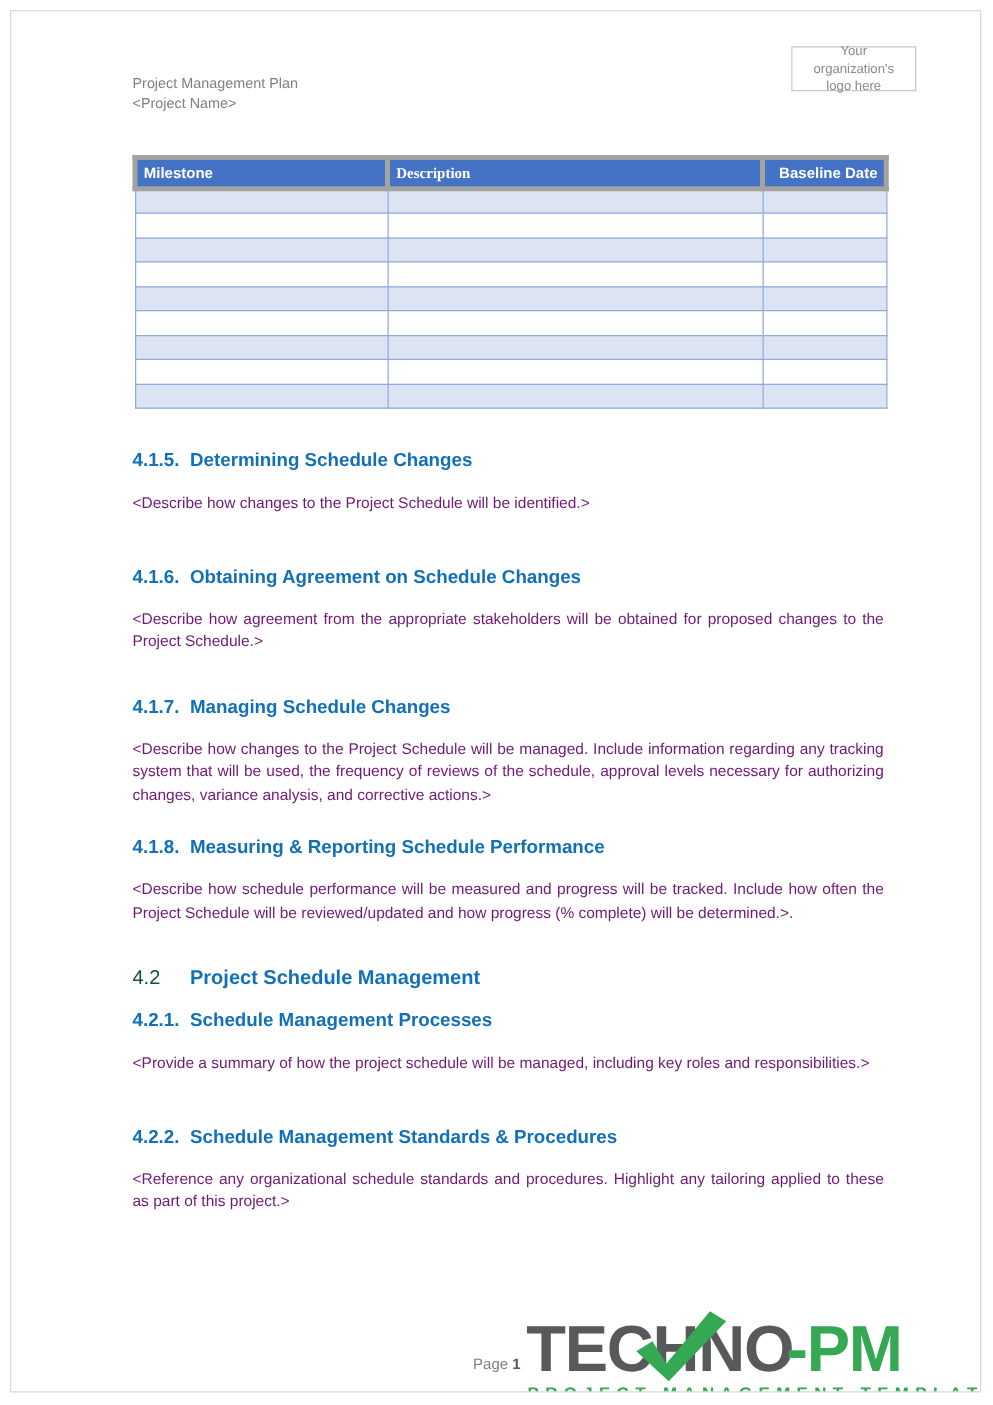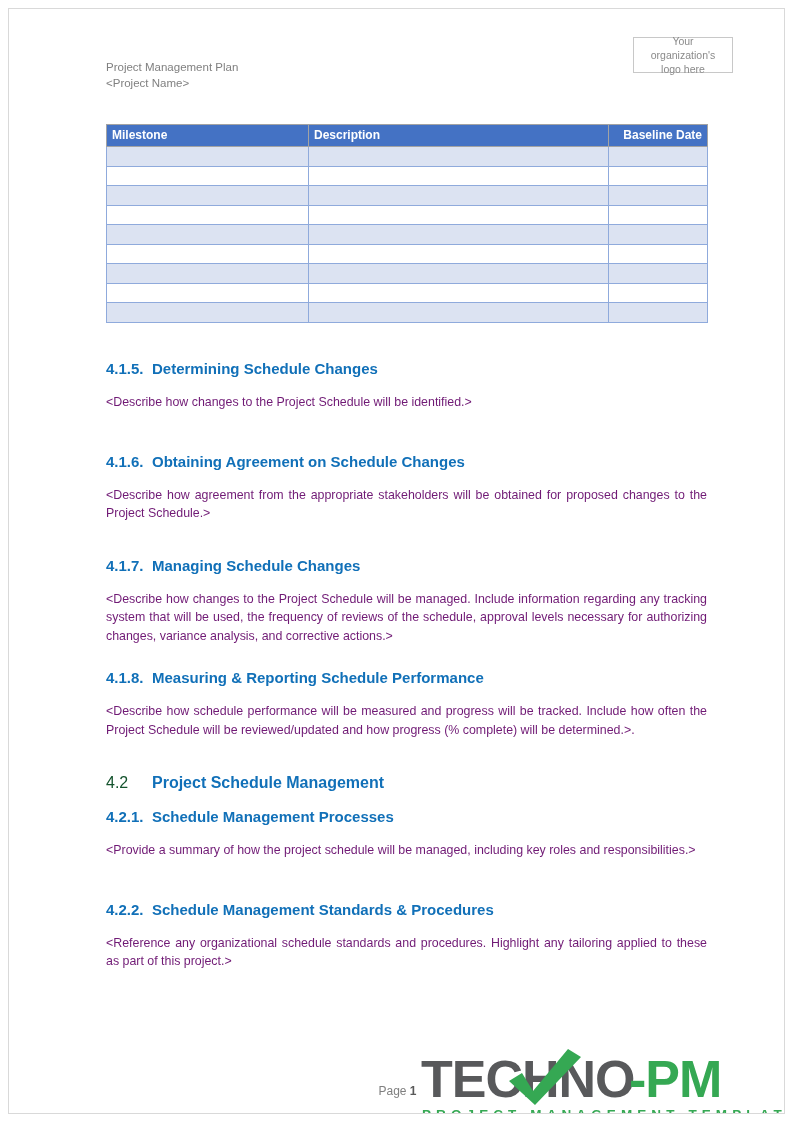--- a/index.html
+++ b/index.html
@@ -75,21 +75,21 @@
     table-layout: fixed;
   }
   .milestone-table th,
   .milestone-table td {
     border: 1px solid #8faadc;
     padding: 0;
     box-sizing: border-box;
   }
   .milestone-table thead th {
     background: #4472c4;
-    border: 1px solid #a3a3a3;
+    border: 4px solid #a3a3a3;
     color: #ffffff;
     font-size: 12px;
     font-weight: bold;
     height: 21px;
     line-height: 21px;
     padding: 0 5px;
     text-align: left;
     vertical-align: middle;
   }
   .milestone-table thead th.col-date {
@@ -99,21 +99,21 @@
   .milestone-table tbody td {
     height: 19.5px;
   }
   .milestone-table tbody tr.shaded td {
     background: #dce3f2;
   }
   .milestone-table tbody tr.plain td {
     background: #ffffff;
   }
   .col-ms   { width: 202px; }
-  .col-desc { width: 300px; }
+  .col-desc { width: 300px; font-family: Liberation Serif, serif; }
   .col-date { width: 99px; }
 
   
   .sections {
     position: absolute;
     left: 9px;
     top: 330px;
     width: 601px;
   }
   .sec {

